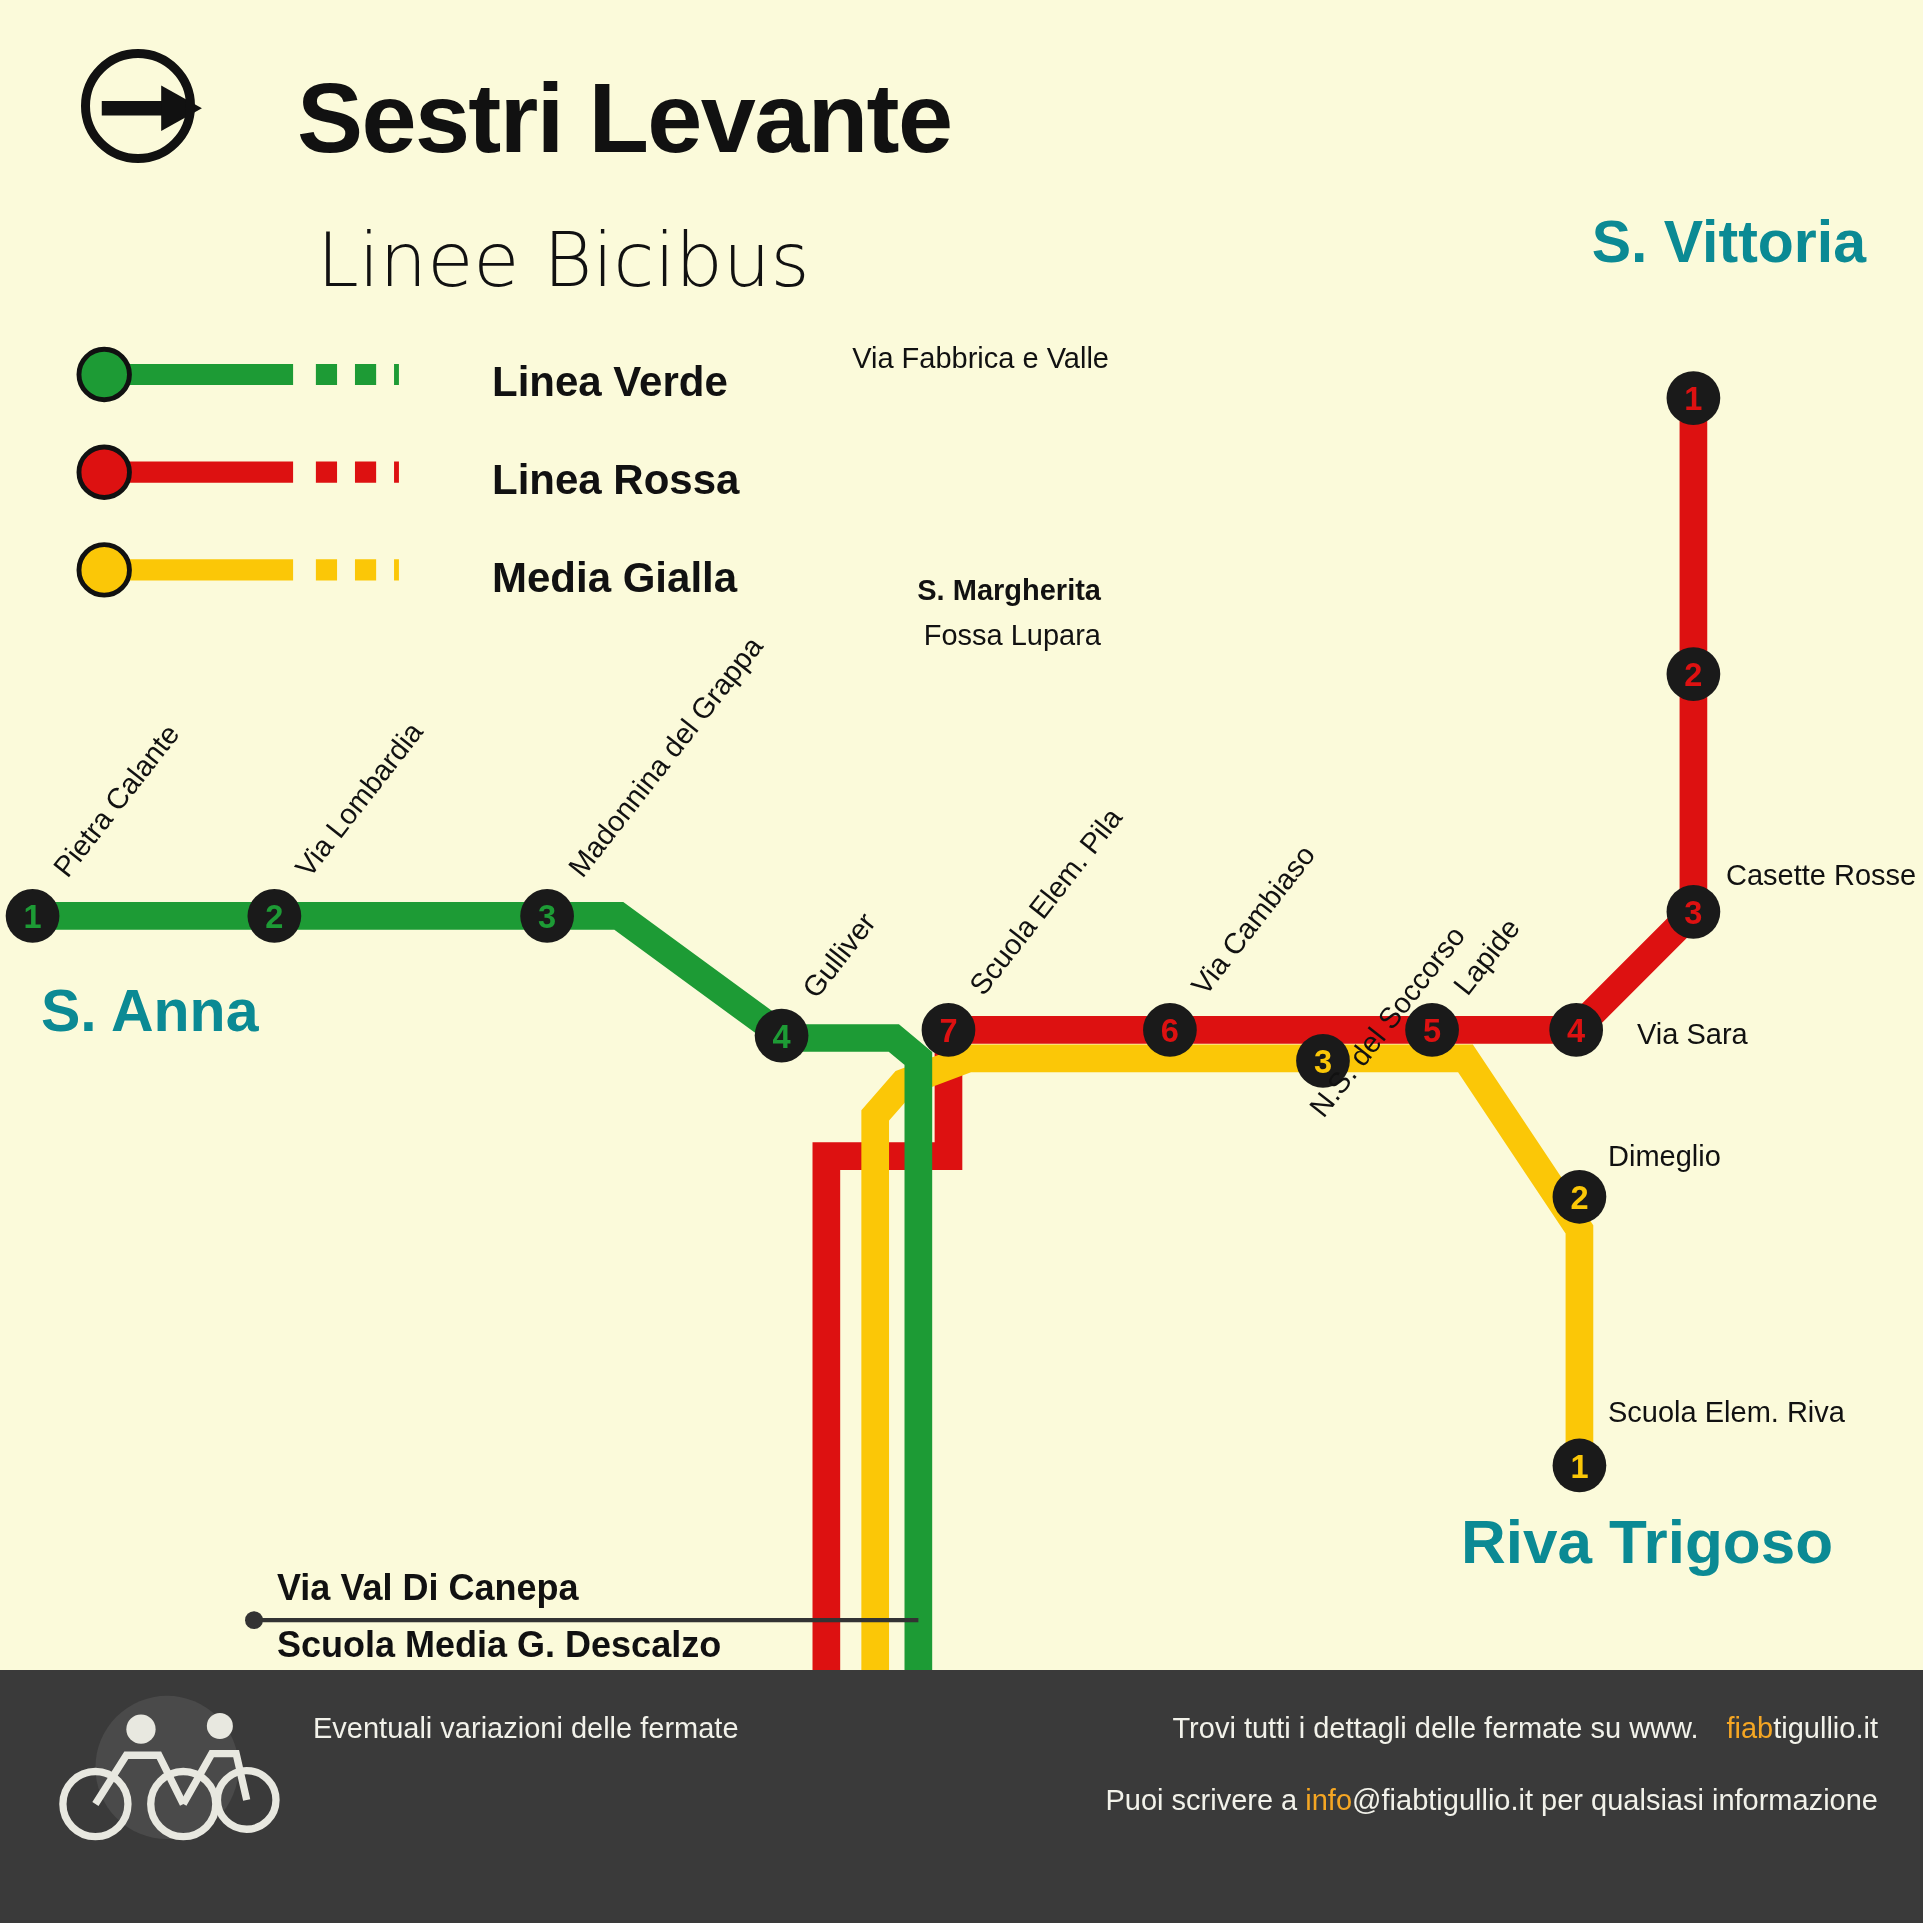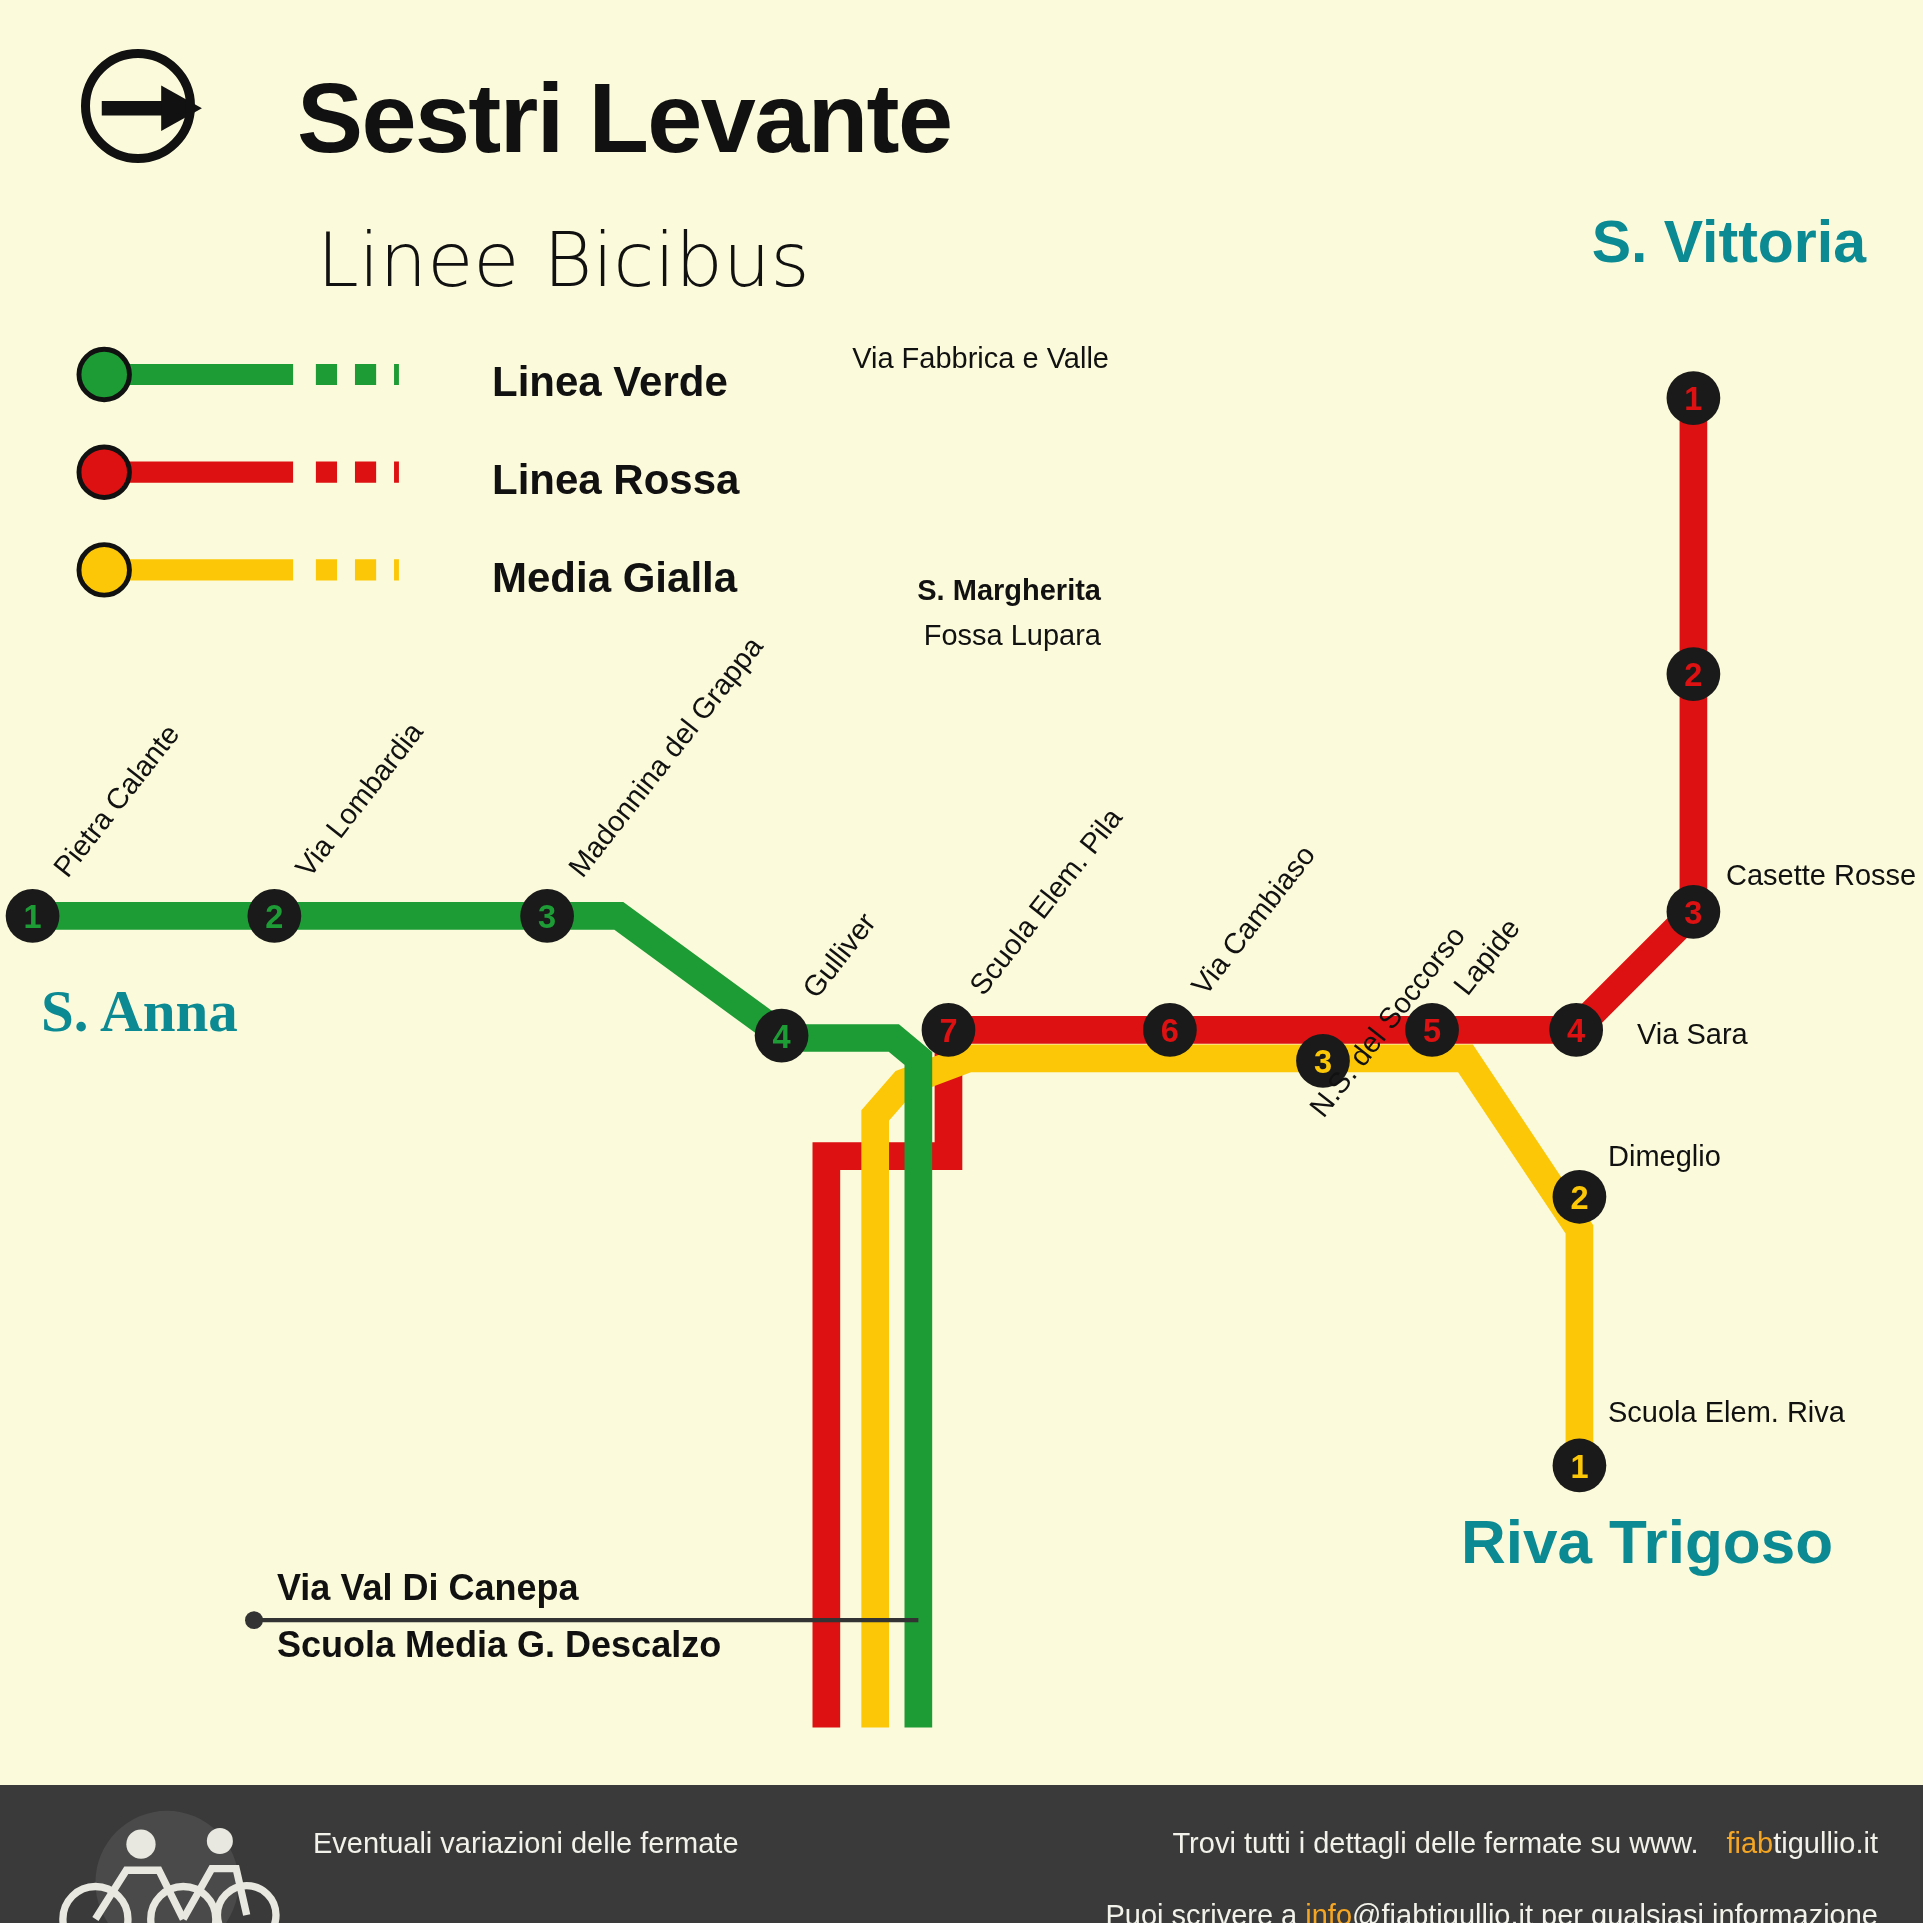--- a/index.html
+++ b/index.html
@@ -37,34 +37,34 @@
   .legend-label{
     position:absolute;left:419px;top:18px;
     font-size:42px;font-weight:bold;color:#111;white-space:nowrap;
   }
 
   
   .terminus{
     position:absolute;color:#0b8a94;font-weight:bold;white-space:nowrap;
   }
   #term-vittoria{right:57px;top:208px;font-size:59px;}
-  #term-anna{left:41px;top:977px;font-size:59px;font-family:Liberation Serif, serif;}
+  #term-anna{left:41px;top:977px;font-size:59px;}
   #term-riva{right:90px;top:1506px;font-size:62px;}
 
   
   .lbl{
     position:absolute;font-size:29px;color:#111;white-space:nowrap;
     font-family:"Liberation Sans", sans-serif;
   }
   .lbl.rot{transform-origin:0 0;transform:rotate(-52deg);}
   .lbl.bold{font-weight:bold;font-size:36px;}
 
   
   .footer{
-    position:absolute;left:0;bottom:0;width:1923px;height:138px;
+    position:absolute;left:0;bottom:0;width:1923px;height:253px;
     background:#3a3a3a;color:#f2f2ea;
   }
   .footer-text{position:absolute;font-size:29px;white-space:nowrap;}
   #f1{left:313px;top:42px;}
   #f2{left:313px;top:114px;}
   #f3{right:45px;top:42px;}
   #f4{right:45px;top:114px;}
   .hl-orange{color:#f5a623;margin-left:28px;}
   .hl-orange2{color:#f5a623;}
 </style>

